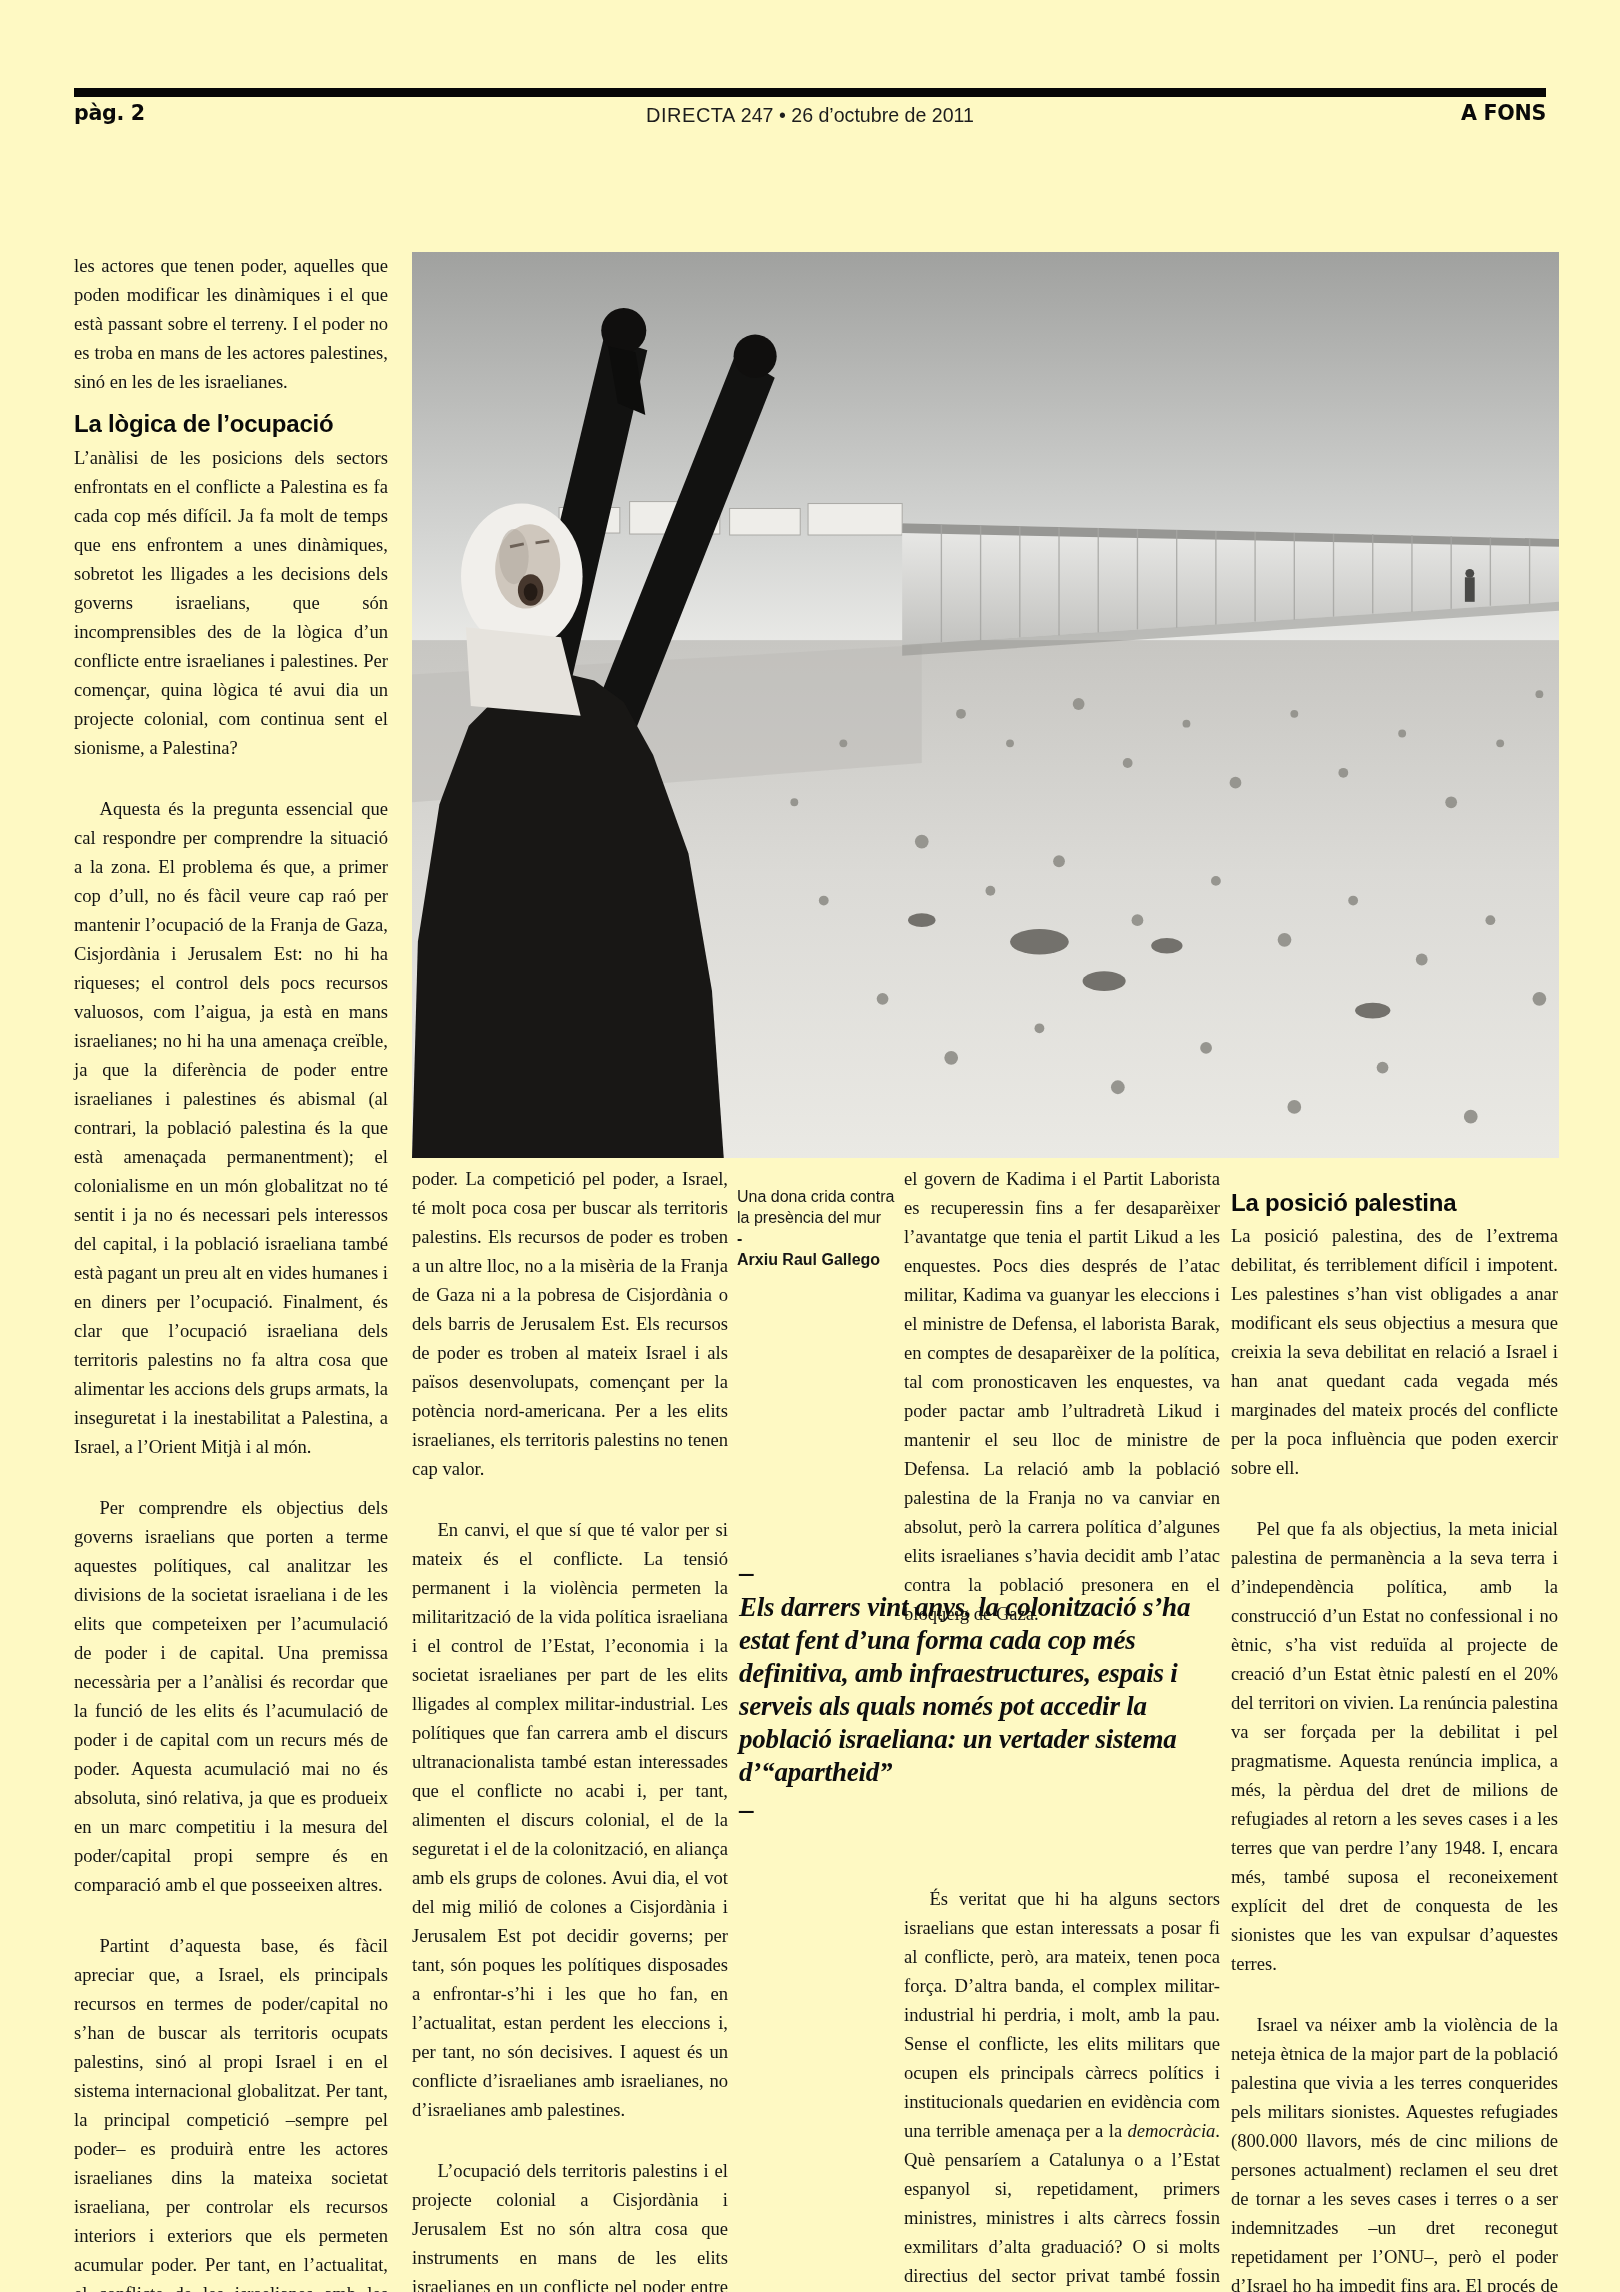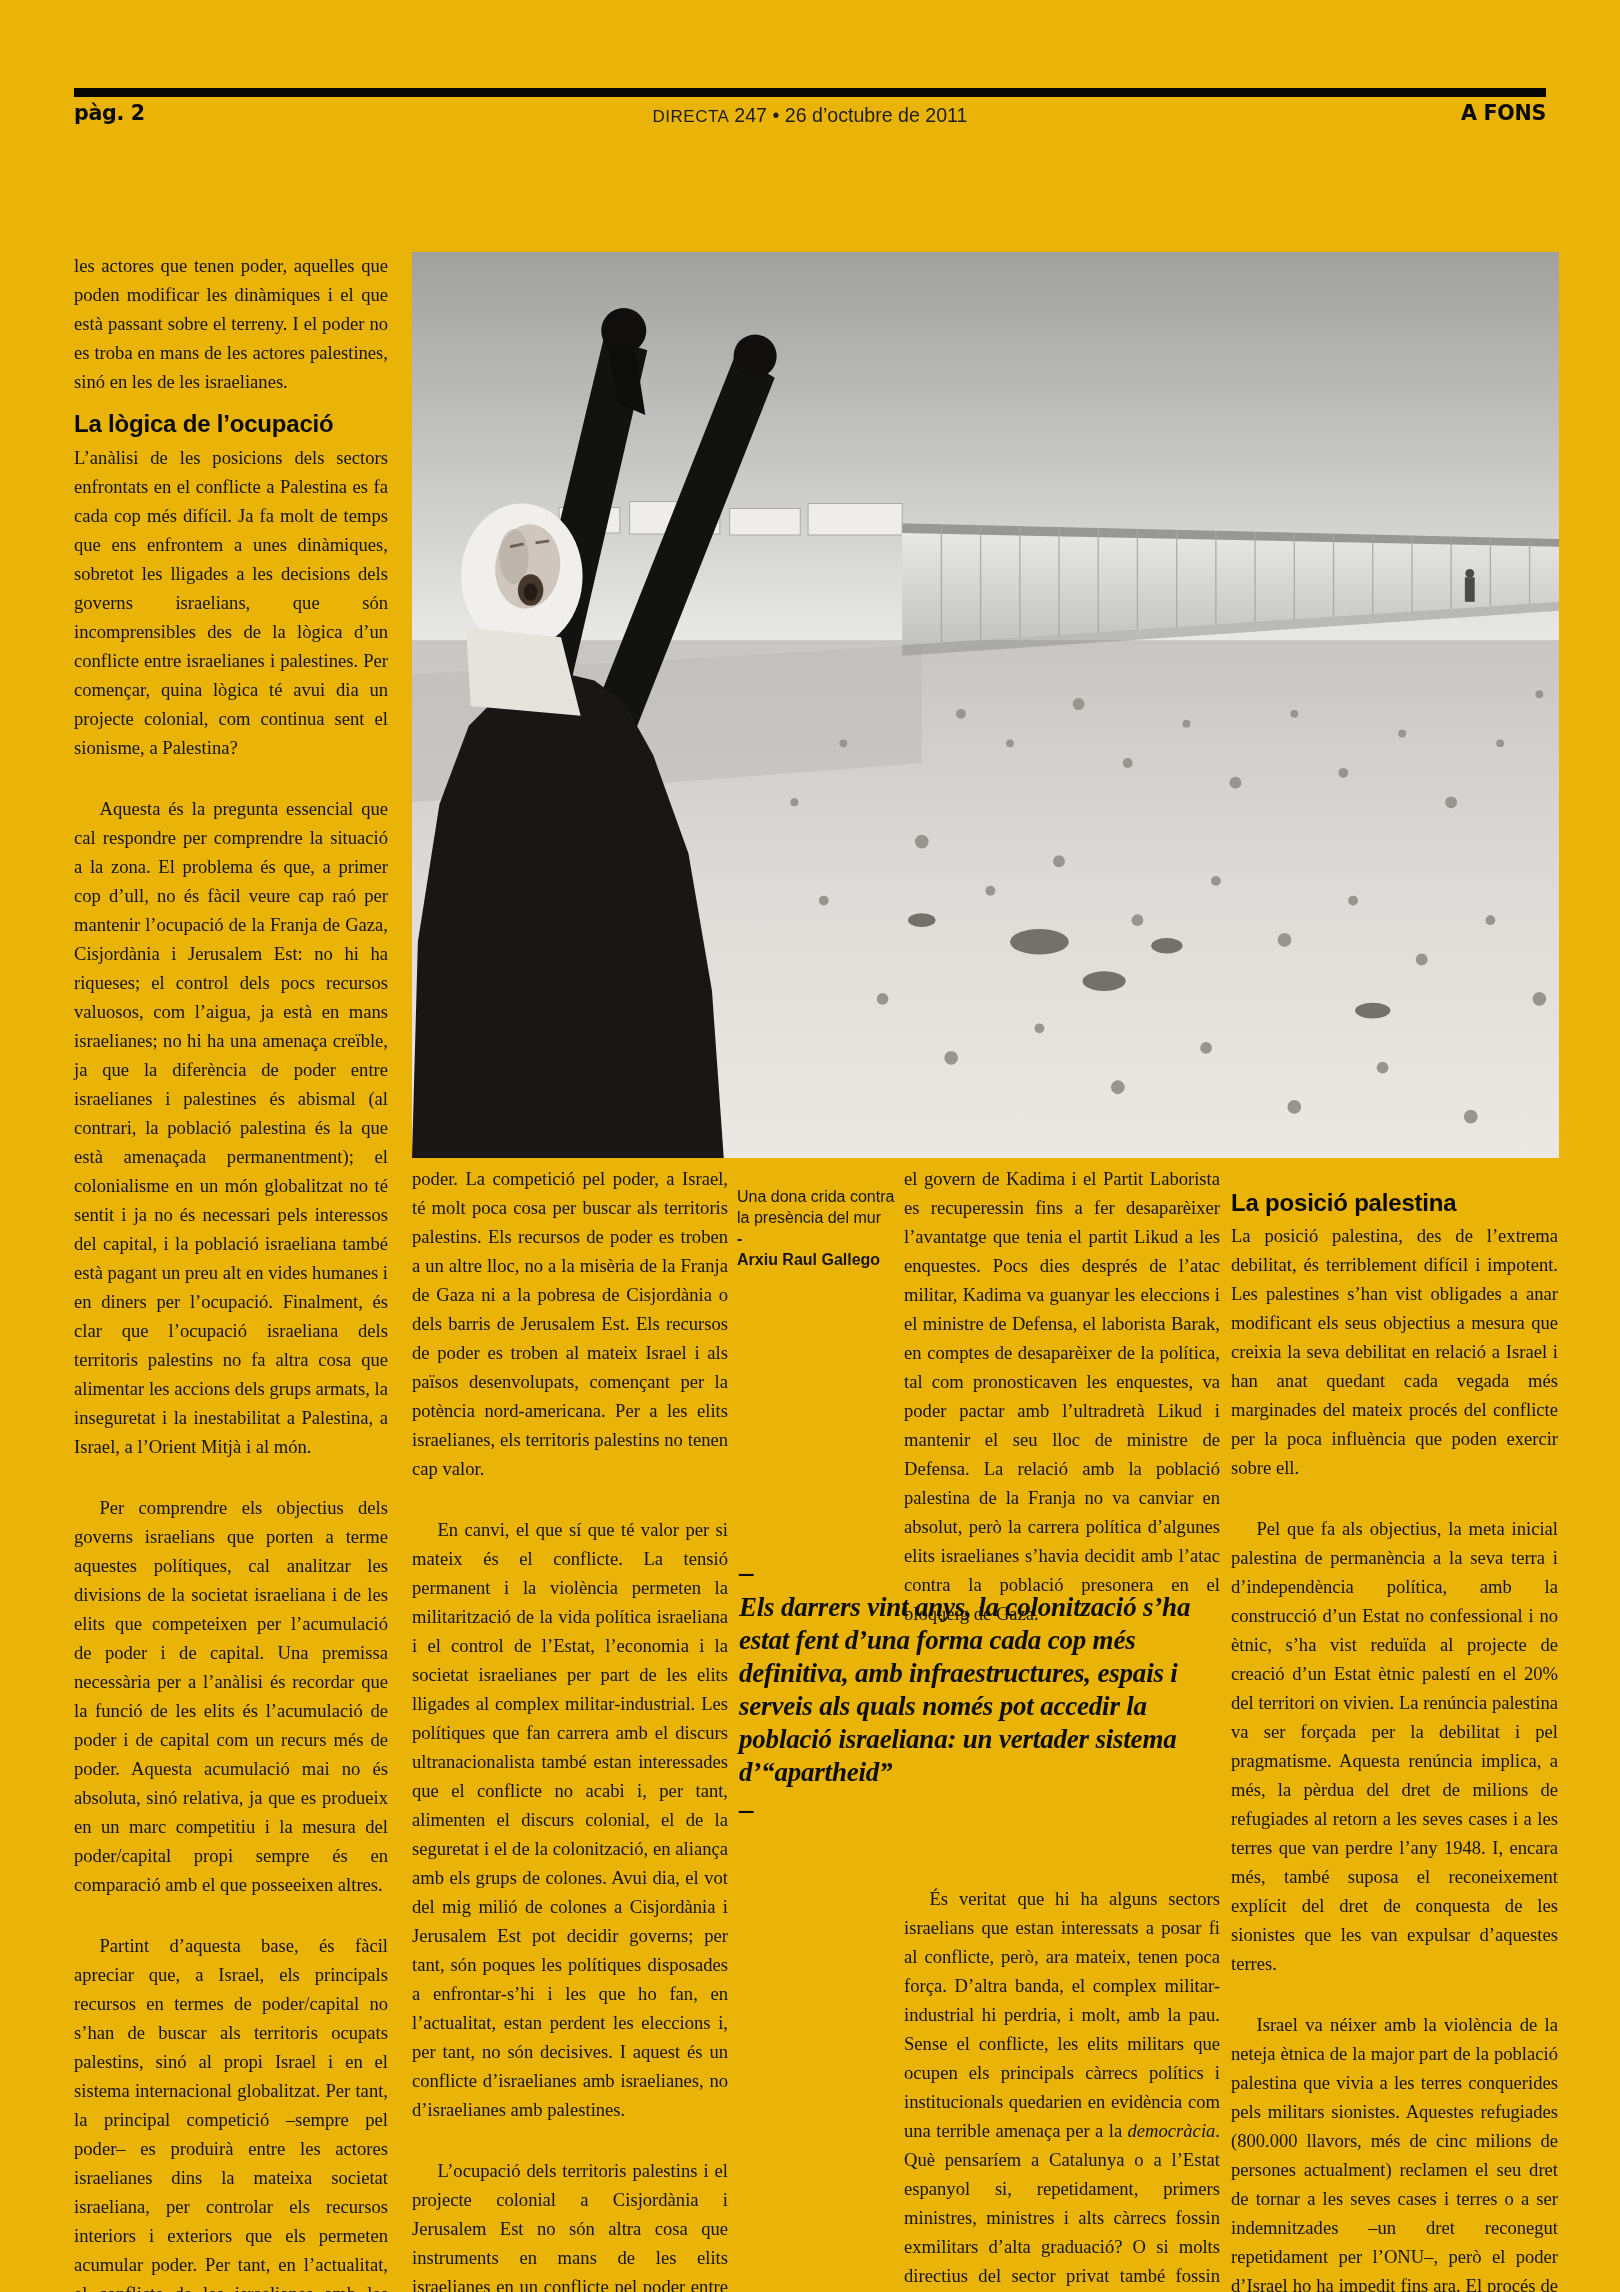--- a/index.html
+++ b/index.html
@@ -1,25 +1,25 @@
 <!DOCTYPE html>
 <html lang="ca"><head>
 <meta charset="utf-8">
 <style>
   * { box-sizing: border-box; }
   html,body { margin:0; padding:0; background:#e8e8e8; }
   .page {
     position:relative; width:1620px; height:2293px; margin:0 auto;
-    background:#eab308; overflow:hidden;
+    background:#fef9c3; overflow:hidden;
     font-family:"Liberation Serif", serif; color:#141414;padding-left:24px;
   }
   .top-rule { position:absolute; left:74px; top:88px; width:1472px; height:8.8px; background:#070707; }
   .page-number { position:absolute; left:74px; top:101px; font-family:"DejaVu Sans", sans-serif; font-weight:bold; font-size:20.6px; letter-spacing:-0.3px; color:#0a0a0a; }
   .masthead { position:absolute; left:50%; transform:translateX(-50%); top:104px; font-family:"Liberation Sans", sans-serif; font-size:19.6px; color:#1d1d1d; white-space:nowrap; }
-  .masthead .mh-title { font-size:17px; letter-spacing:0.5px; text-transform:uppercase; }
+  .masthead .mh-title { font-size:20px; letter-spacing:0.5px; text-transform:uppercase; }
   .masthead .mh-rest { margin-left:4.9px; }
   .section-label { position:absolute; right:74px; top:101px; font-family:"DejaVu Sans", sans-serif; font-weight:bold; font-size:20.6px; letter-spacing:-0.3px; color:#0a0a0a; }
 
   .col { position:absolute; text-align:justify; font-size:18.6px; line-height:29px; hyphens:auto; -webkit-hyphens:auto; }
   .col p { margin:0; }
   .col p.ind { text-indent:25.5px;margin-top:32px; }
   .col h3 {
     margin:23.5px 0 4.9px 0; font-family:"Liberation Sans", sans-serif; font-weight:bold;
     font-size:24px; letter-spacing:-0.2px; color:#0a0a0a; white-space:nowrap; text-align:left;
   }

